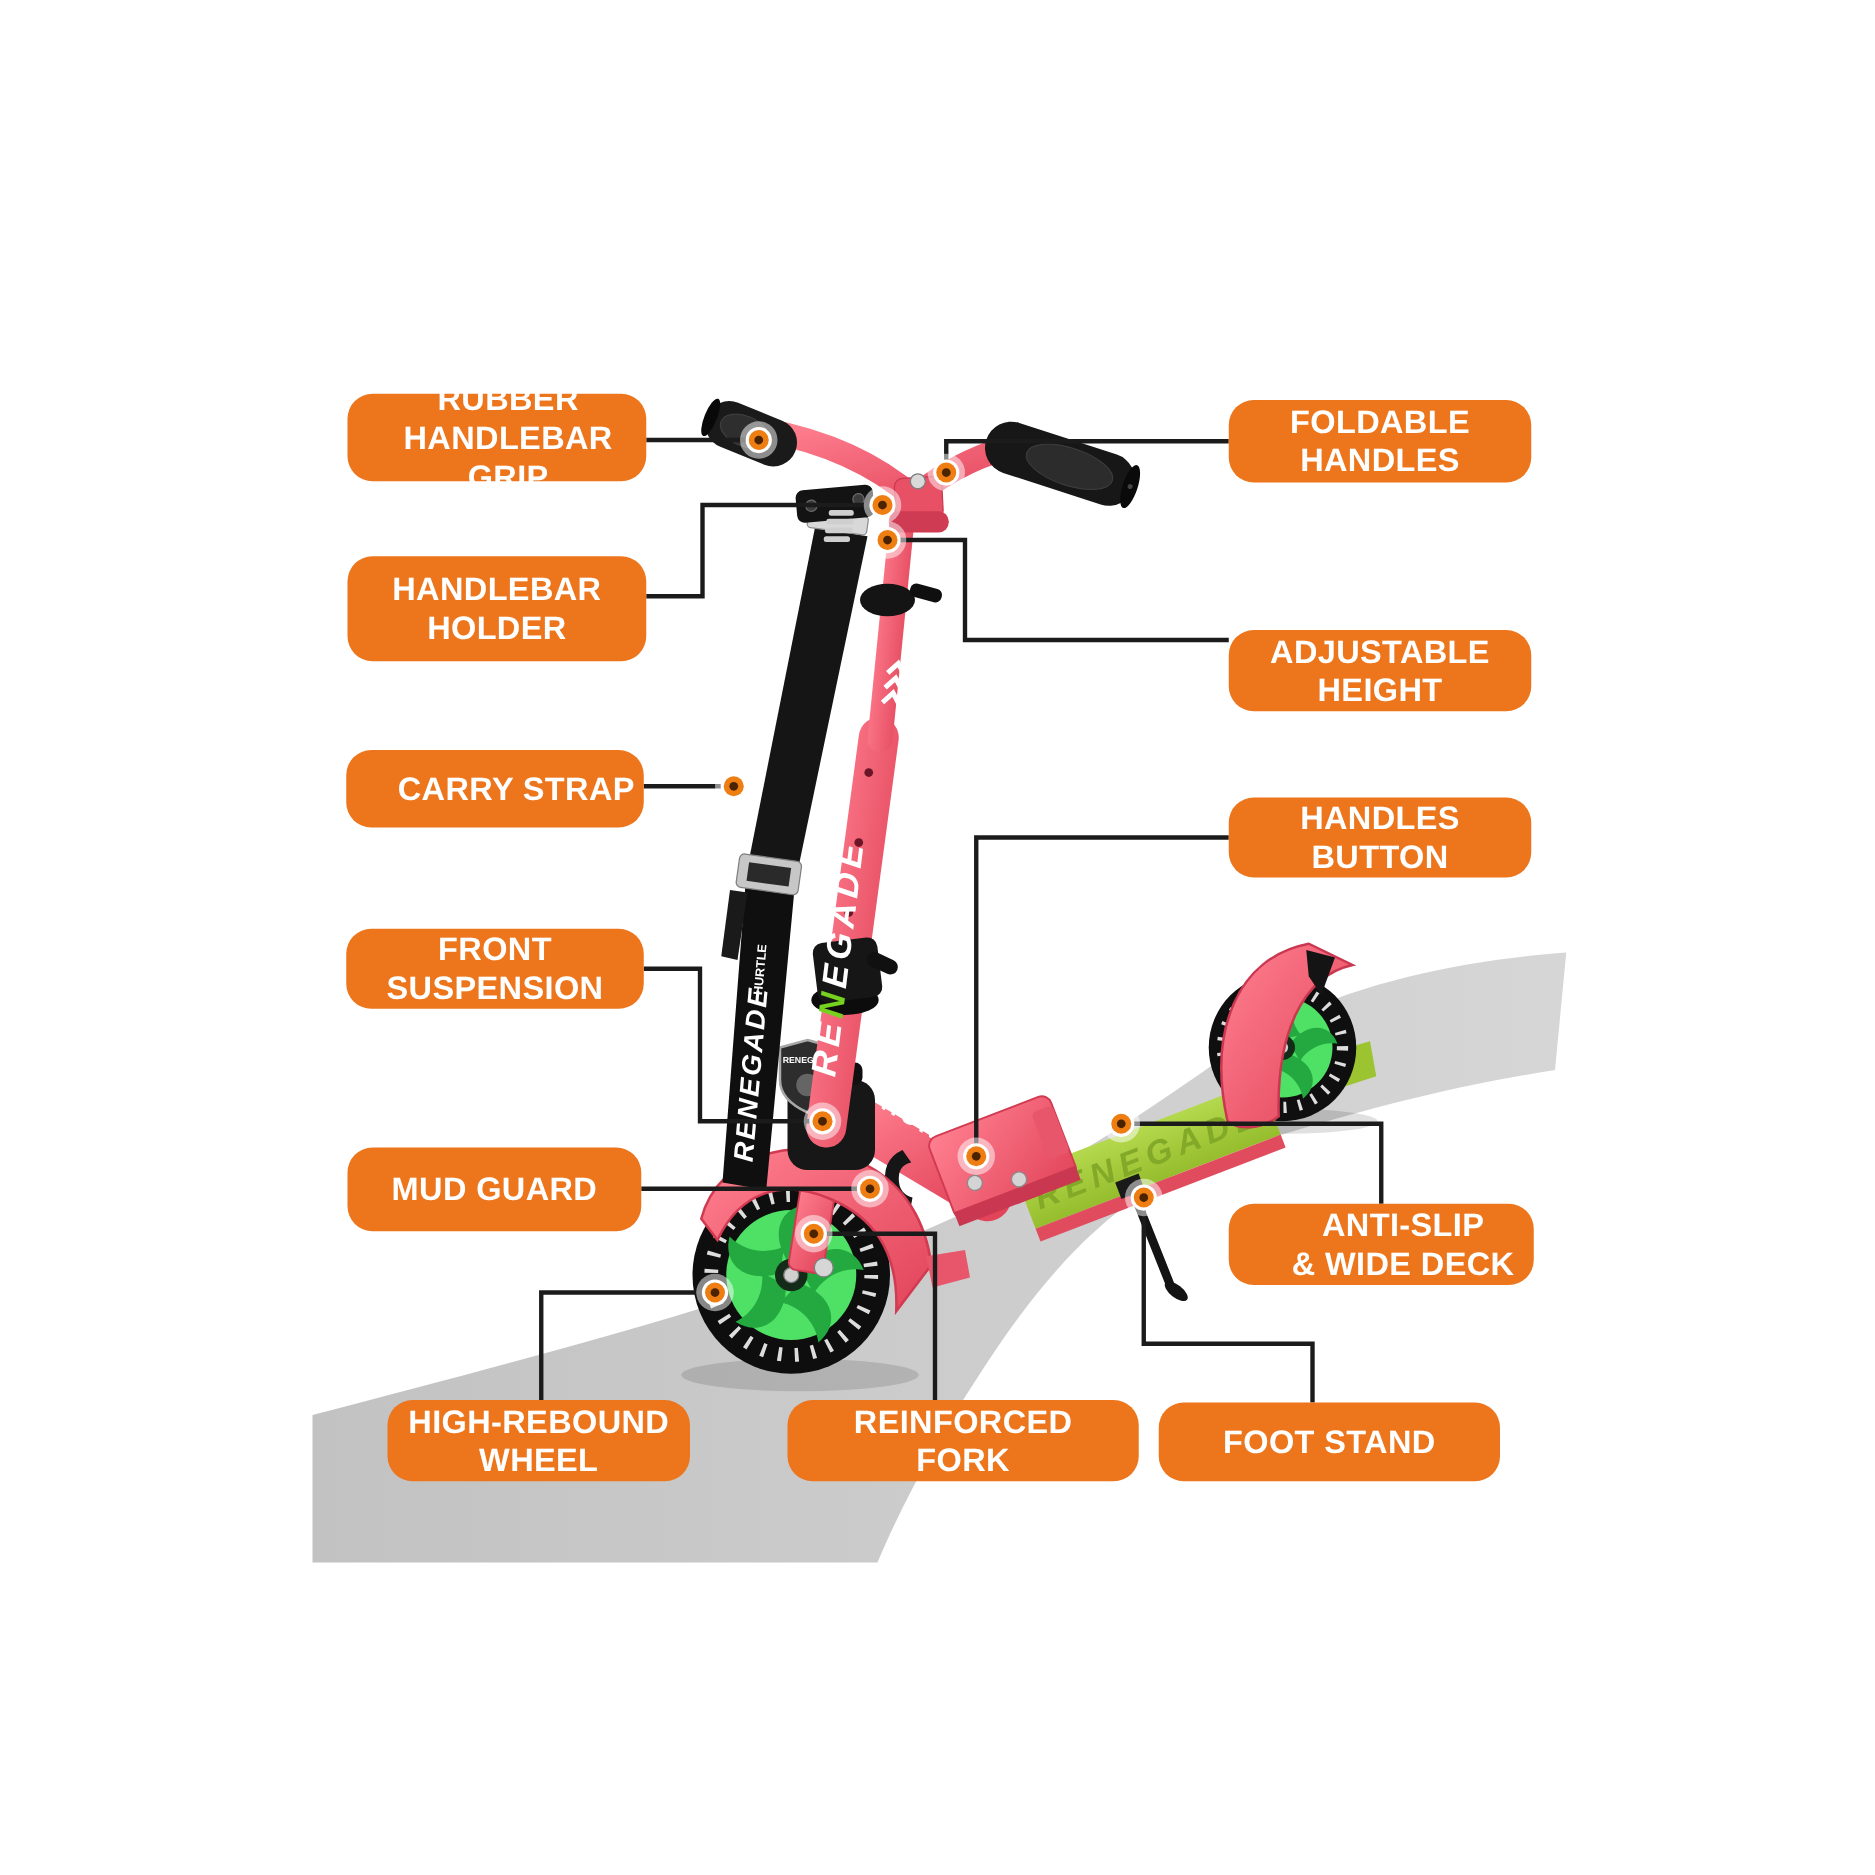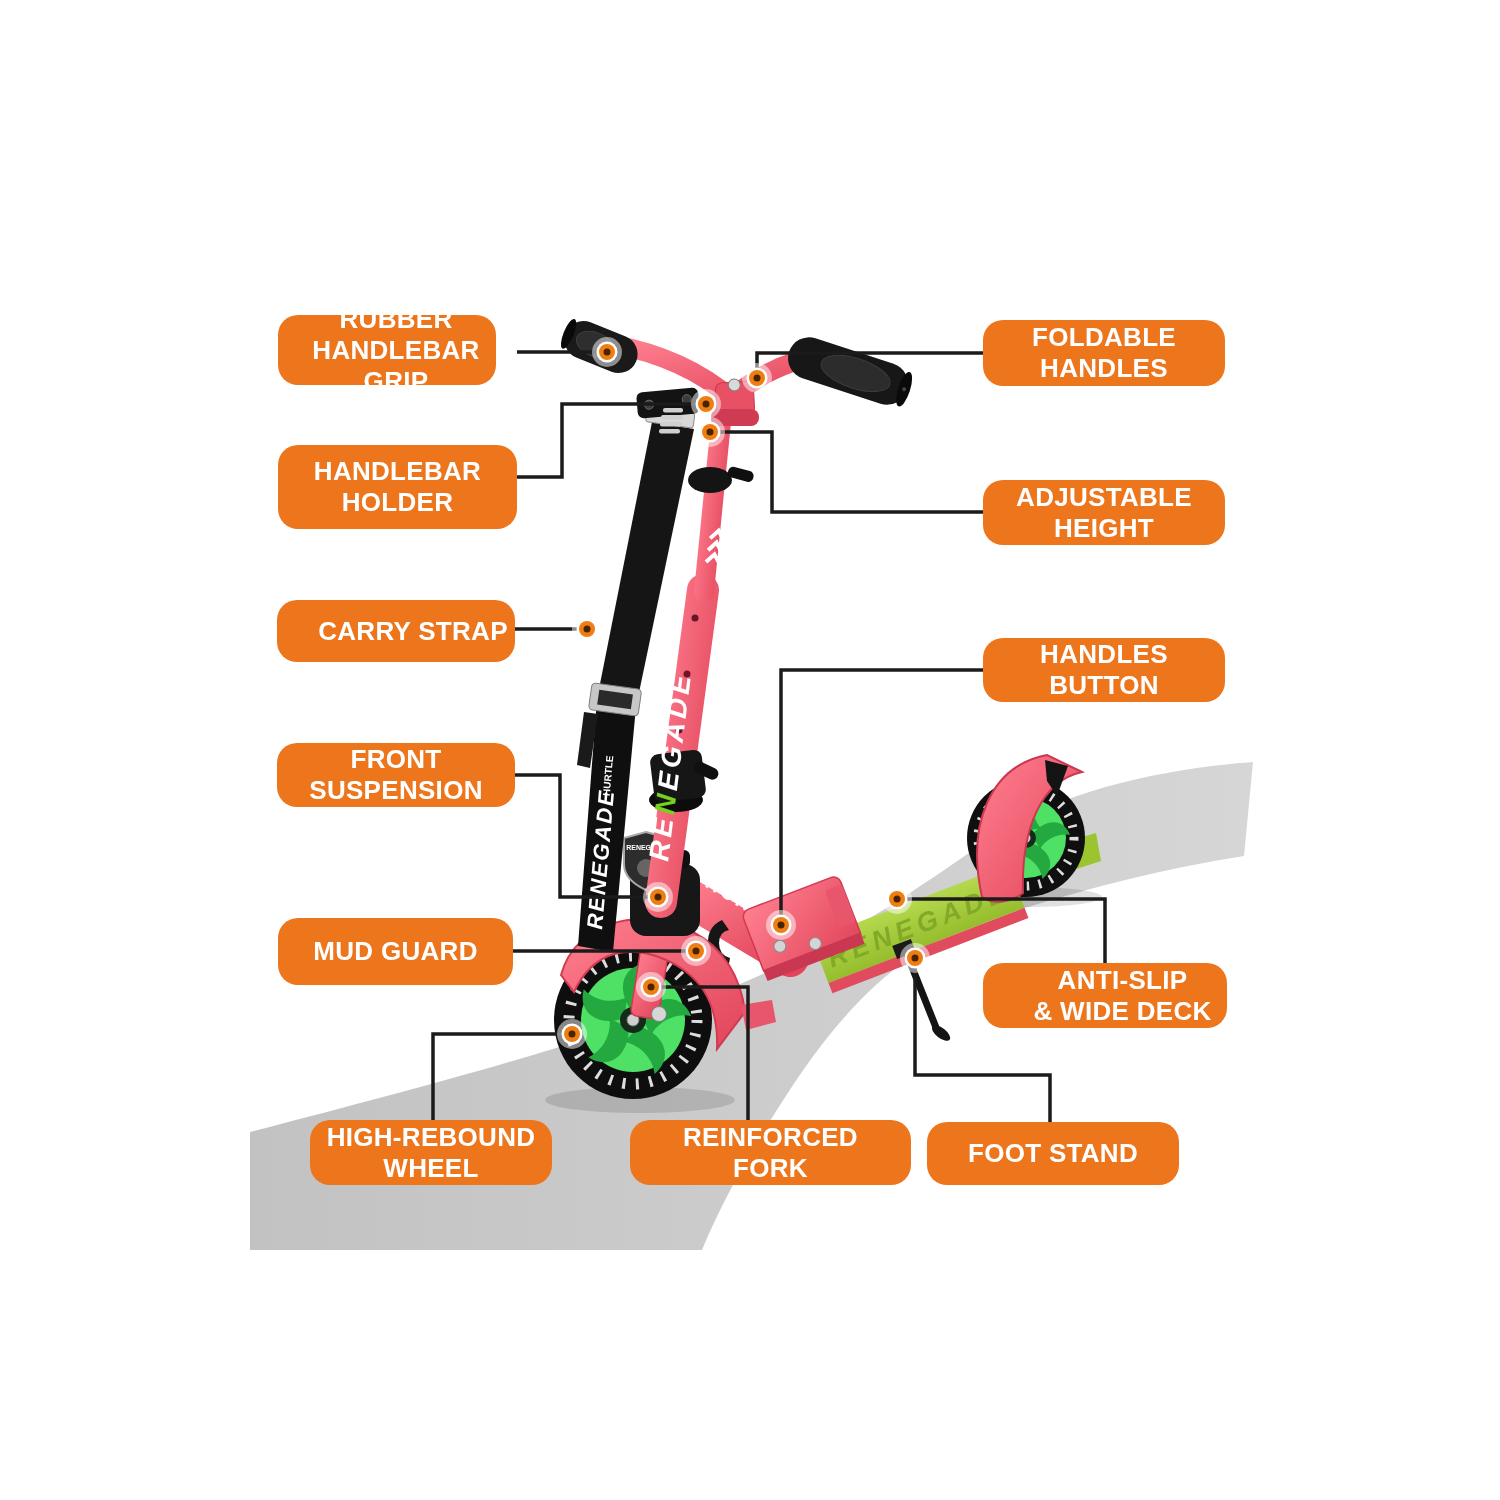--- a/index.html
+++ b/index.html
@@ -265,33 +265,33 @@
         <polyline points="915,958 915,1075 1050,1075 1050,1122" class="callout-line"></polyline>
         <g>
           <circle cx="915" cy="958" r="15" fill="rgba(255,255,255,0.5)"></circle>
           <circle cx="915" cy="958" r="10.5" fill="#ffffff"></circle>
           <circle cx="915" cy="958" r="8" fill="#EE7D12"></circle>
           <circle cx="915" cy="958" r="3.5" fill="#4A2300"></circle>
         </g>
       </g>
   </svg>
 
-<div class="callout-label" style="left: 278px; top: 315px; width: 218px; height: 70px; padding-left: 24px;">
+<div class="callout-label" style="left: 278px; top: 315px; width: 239px; height: 70px; padding-left: 24px;">
       <span>RUBBER</span>
       <span>HANDLEBAR GRIP</span>
     </div>
     <div class="callout-label" style="left: 983px; top: 320px; width: 242px; height: 66px;">
       <span>FOLDABLE</span>
       <span>HANDLES</span>
     </div>
     <div class="callout-label" style="left: 278px; top: 445px; width: 239px; height: 84px;">
       <span>HANDLEBAR</span>
       <span>HOLDER</span>
     </div>
-    <div class="callout-label" style="left: 983px; top: 480px; width: 242px; height: 65px;">
+    <div class="callout-label" style="left: 983px; top: 504px; width: 242px; height: 65px;">
       <span>ADJUSTABLE</span>
       <span>HEIGHT</span>
     </div>
     <div class="callout-label" style="left: 277px; top: 600px; width: 238px; height: 62px; padding-left: 40px;">
       <span>CARRY STRAP</span>
     </div>
     <div class="callout-label" style="left: 983px; top: 638px; width: 242px; height: 64px;">
       <span>HANDLES</span>
       <span>BUTTON</span>
     </div>
@@ -307,16 +307,16 @@
       <span>&amp; WIDE DECK</span>
     </div>
     <div class="callout-label" style="left: 310px; top: 1120px; width: 242px; height: 65px;">
       <span>HIGH-REBOUND</span>
       <span>WHEEL</span>
     </div>
     <div class="callout-label" style="left: 630px; top: 1120px; width: 281px; height: 65px;">
       <span>REINFORCED</span>
       <span>FORK</span>
     </div>
-    <div class="callout-label" style="left: 927px; top: 1122px; width: 252px; height: 63px;">
+    <div class="callout-label" style="left: 927px; top: 1122px; width: 273px; height: 63px;">
       <span>FOOT STAND</span>
     </div>
   </div>
 
 </body></html>

